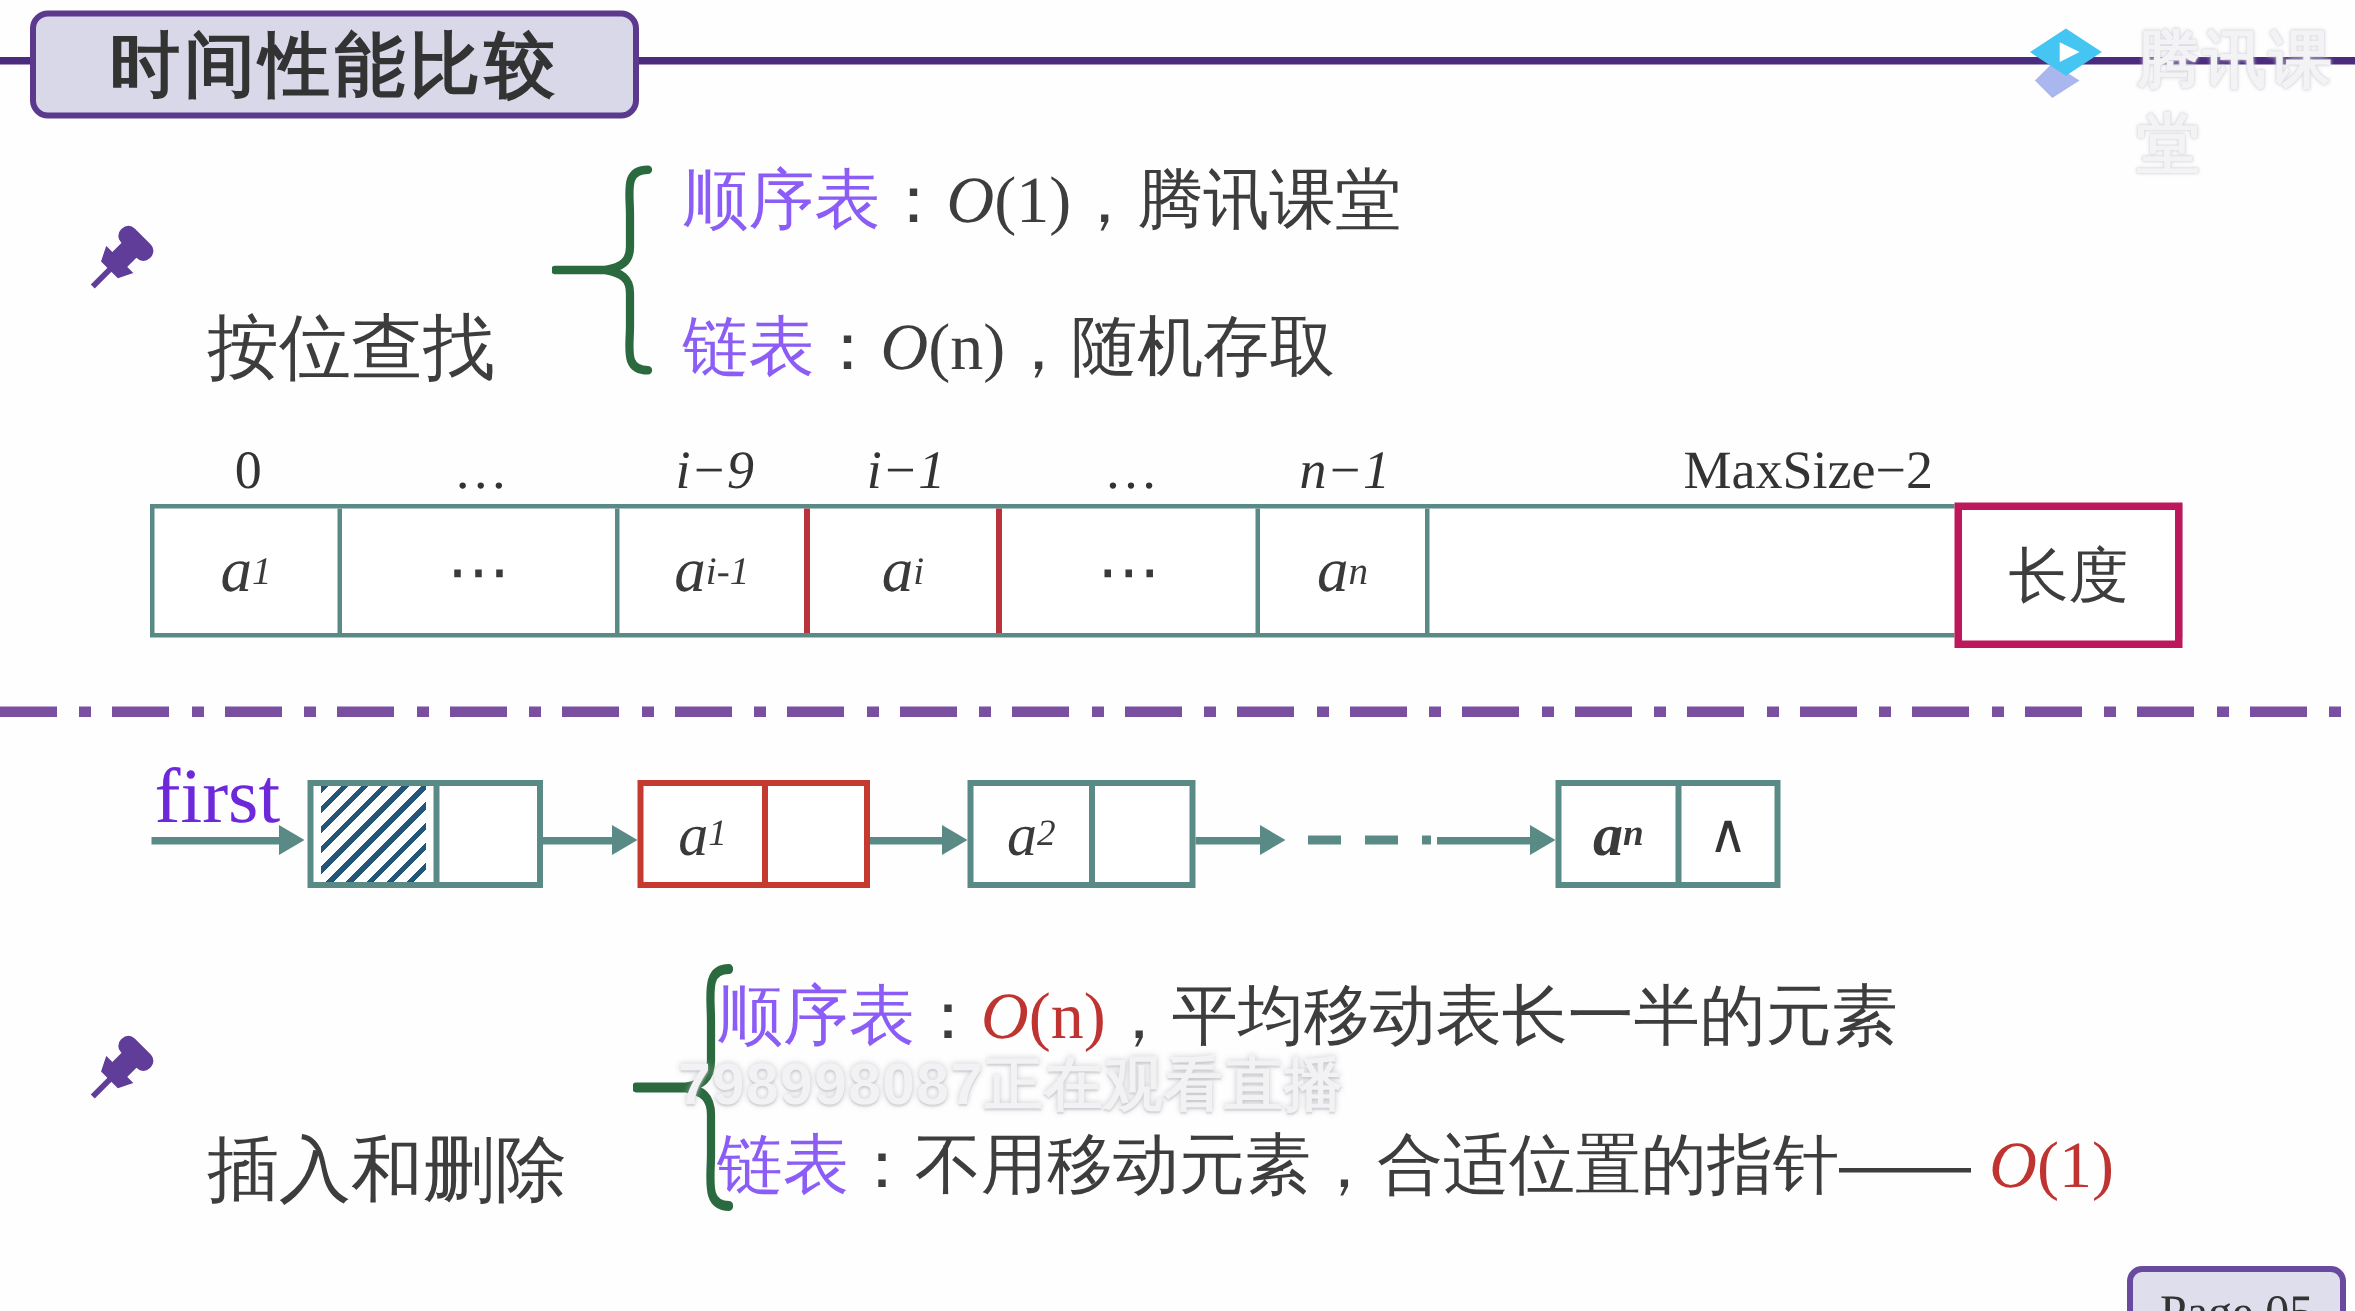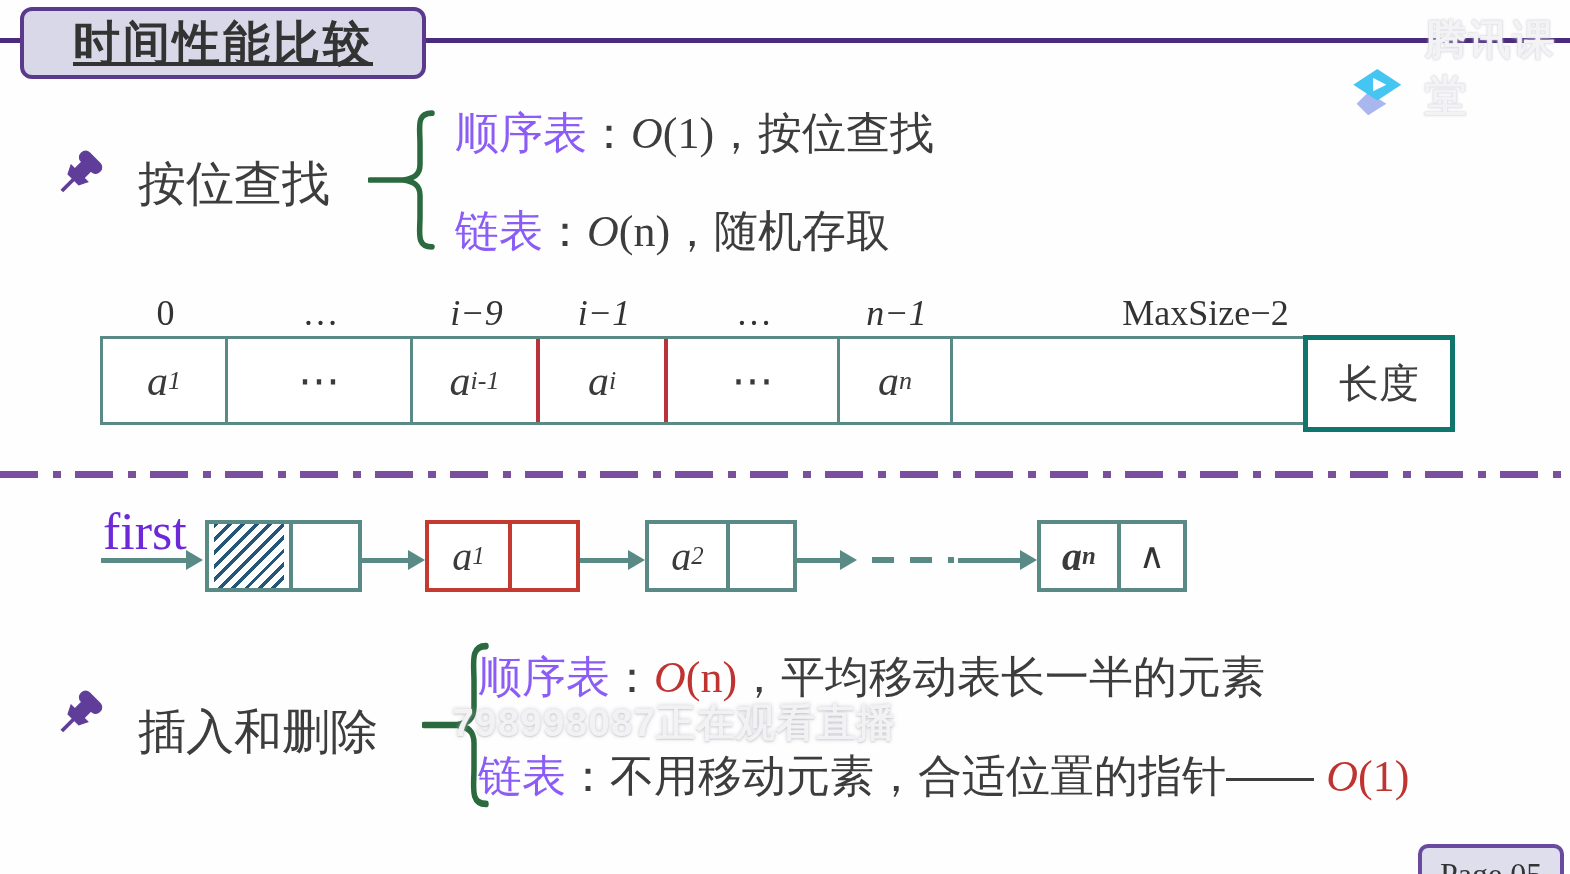--- a/index.html
+++ b/index.html
@@ -6,32 +6,32 @@
   .stage{
     position:relative;width:1570px;height:874px;overflow:hidden;background:#fefefe;
     font-family:"Liberation Sans",sans-serif;color:#3a3a3a;
   }
   
   .top-line{position:absolute;left:0;top:38px;width:100%;height:5px;background:#4a2b7d;z-index:1;}
   .title-box{
     position:absolute;left:20px;top:7px;width:398px;height:64px;z-index:2;
     background:#d8d8e8;border:4px solid #5b3a8e;border-radius:12px;
     display:flex;align-items:center;justify-content:center;
-    font-size:47px;font-weight:bold;color:#333;letter-spacing:3px;text-decoration:underline;
-  }
-  .brand{position:absolute;left:1350px;top:12px;z-index:2;display:flex;align-items:flex-end;gap:20px;}
+    font-size:47px;font-weight:bold;color:#333;letter-spacing:3px;
+  }
+  .brand{position:absolute;left:1350px;top:12px;z-index:2;display:flex;align-items:flex-start;gap:20px;}
   .brand-text{
     font-size:42px;font-weight:bold;color:#f3f3f5;letter-spacing:2px;
     text-shadow:0 0 3px #d4d4dc, 0 0 1px #c9c9d2;
   }
   
   .pin{position:absolute;width:52px;height:52px;}
   .pin1{left:55px;top:148px;}
   .pin2{left:55px;top:688px;}
-  .heading{position:absolute;font-size:48px;color:#3d3d3d;}
+  .heading{position:absolute;font-size:48px;color:#3d3d3d;margin-top:48px;}
   .heading1{left:138px;top:152px;}
   .heading2{left:138px;top:700px;}
   .brace{position:absolute;}
   .brace1{left:368px;top:108px;width:80px;height:144px;}
   .brace2{left:422px;top:640px;width:80px;height:170px;}
   .tline{position:absolute;font-size:44px;color:#3d3d3d;white-space:nowrap;z-index:3;}
   .s1l1{left:455px;top:104px;}
   .s1l2{left:455px;top:202px;}
   .s2l1{left:478px;top:648px;}
   .s2l2{left:478px;top:747px;}
@@ -53,21 +53,21 @@
   }
   .acell{
     box-sizing:border-box;border-right:3px solid #5a8a86;
     display:flex;align-items:center;justify-content:center;
     font-size:42px;
   }
   .acell.red-r{border-right:4px solid #b8333b;}
   .acell.no-r{border-right:none;}
   .len-cell{
     position:absolute;right:-3px;top:-4px;height:97px;width:152px;box-sizing:border-box;
-    border:5px solid #0f766e;background:#fff;z-index:2;
+    border:5px solid #be185d;background:#fff;z-index:2;
     display:flex;align-items:center;justify-content:center;
     font-size:40px;color:#3d3d3d;
   }
   
   .w1{flex:0 0 125px;} .w2{flex:0 0 185px;} .w3{flex:0 0 127px;} .w4{flex:0 0 128px;}
   .w5{flex:0 0 172px;} .w6{flex:0 0 113px;} .w7{flex:0 0 355px;} .w7l{flex:0 0 505px;}
   
   .divider{
     position:absolute;left:0;top:471px;width:100%;height:7px;
     background:repeating-linear-gradient(90deg,#7b4fa0 0 38px,transparent 38px 53px,#7b4fa0 53px 61px,transparent 61px 75px);
@@ -129,21 +129,21 @@
       <path d="M13 24 h22 l-4 8 h-14 Z"></path>
       <line x1="24" y1="32" x2="24" y2="47" stroke-width="3.5"></line>
     </g>
   </svg>
   <div class="heading heading1">按位查找</div>
   <svg class="brace brace1" viewBox="0 0 80 140" preserveAspectRatio="none">
     <path d="M2 70 H36" stroke="#2a6a3e" stroke-width="5.5" fill="none" stroke-linecap="round"></path>
     <path d="M64 5 C48 5 52 19 52 34 L52 55 C52 65 46 68 36 70 C46 72 52 75 52 85 L52 106 C52 121 48 135 64 135" stroke="#2a6a3e" stroke-width="5.5" fill="none" stroke-linecap="round"></path>
   </svg>
   <div class="tline s1l1">
-    <span class="green">顺序表</span><span>：</span><span class="math">O</span><span class="serif">(1)</span><span>，按位查找</span>
+    <span class="green">顺序表</span><span>：</span><span class="math">O</span><span class="serif">(1)</span><span>，腾讯课堂</span>
   </div>
   <div class="tline s1l2">
     <span class="green">链表</span><span>：</span><span class="math">O</span><span class="serif">(n)</span><span>，随机存取</span>
   </div>
 
   <div class="array-labels">
     <div class="lab w1">0</div>
     <div class="lab w2">…</div>
     <div class="lab it w3">i−9</div>
     <div class="lab it w4">i−1</div>

